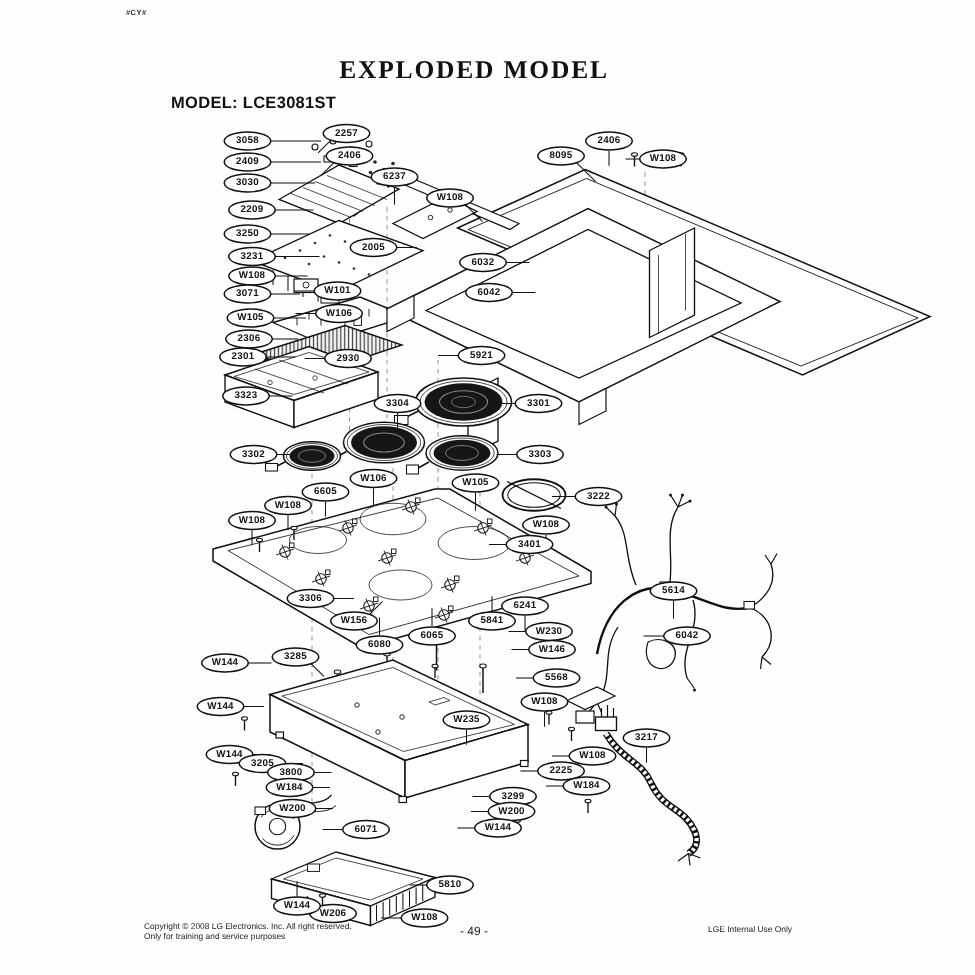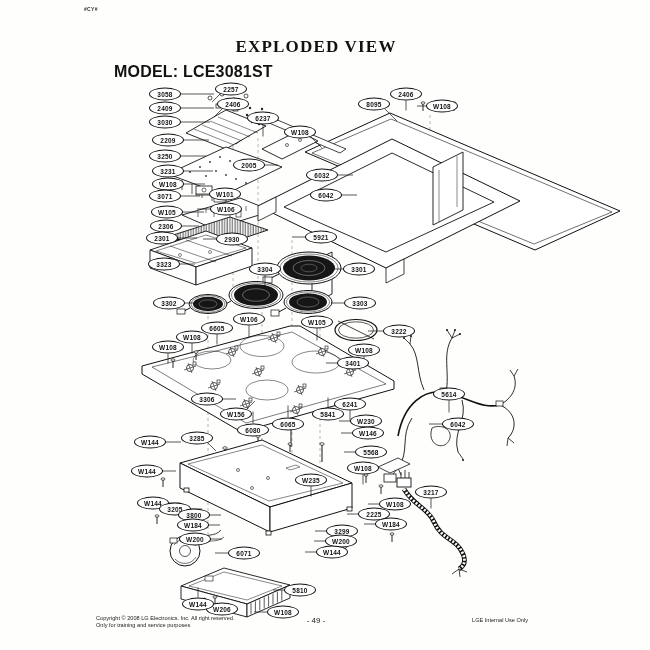--- a/index.html
+++ b/index.html
@@ -2,38 +2,38 @@
 <html><head>
 <meta charset="utf-8">
 <style>
   html,body{margin:0;padding:0;}
   body{width:650px;height:650px;background:#ffffff;position:relative;overflow:hidden;
        font-family:"Liberation Sans",sans-serif;color:#111;}
   .page{position:absolute;inset:0;background:#fefefc;}
   .corner-mark{position:absolute;left:84px;top:6px;font-size:5px;font-weight:bold;color:#333;letter-spacing:.3px;}
   .title{position:absolute;left:0;top:37px;width:632px;text-align:center;
          font-family:"Liberation Serif",serif;font-weight:bold;font-size:17px;letter-spacing:1.2px;}
-  .model{position:absolute;left:114px;top:63px;font-size:16px;font-weight:bold;letter-spacing:.2px;}
+  .model{position:absolute;left:114px;top:63px;font-size:11px;font-weight:bold;letter-spacing:.2px;}
   #art{position:absolute;left:0;top:0;}
   .callout{position:absolute;transform:translate(-50%,-50%);min-width:24px;height:11px;
            padding:0 3px;border:1px solid #111;border-radius:50%;background:#fff;
            font-size:6.5px;font-weight:bold;line-height:11px;text-align:center;
            letter-spacing:.2px;white-space:nowrap;z-index:5;}
   #leader-layer line{stroke:#111;stroke-width:.7;}
   .footer-left{position:absolute;left:96px;top:615px;font-size:5.6px;line-height:7px;color:#222;}
   .footer-center{position:absolute;left:296px;top:616px;width:40px;text-align:center;font-size:8px;color:#222;}
   .footer-right{position:absolute;left:418px;top:617px;width:110px;text-align:right;font-size:5.6px;color:#222;}
 </style>
 </head>
 <body>
 
 <div class="page"></div>
 
 <div class="corner-mark">#CY#</div>
-<div class="title">EXPLODED VIEW</div>
+<div class="title">EXPLODED MODEL</div>
 <div class="model">MODEL: LCE3081ST</div>
 
 <svg id="art" width="650" height="650" viewBox="0 0 650 650">
   <defs>
     <pattern id="vl" width="2.6" height="4" patternUnits="userSpaceOnUse">
       <rect width="2.6" height="4" fill="#fff"></rect>
       <line x1="1" y1="0" x2="1" y2="4" stroke="#444" stroke-width="0.9"></line>
     </pattern>
     <g id="supp">
       <circle r="3.5" fill="#fff" stroke="#111" stroke-width=".7"></circle>

